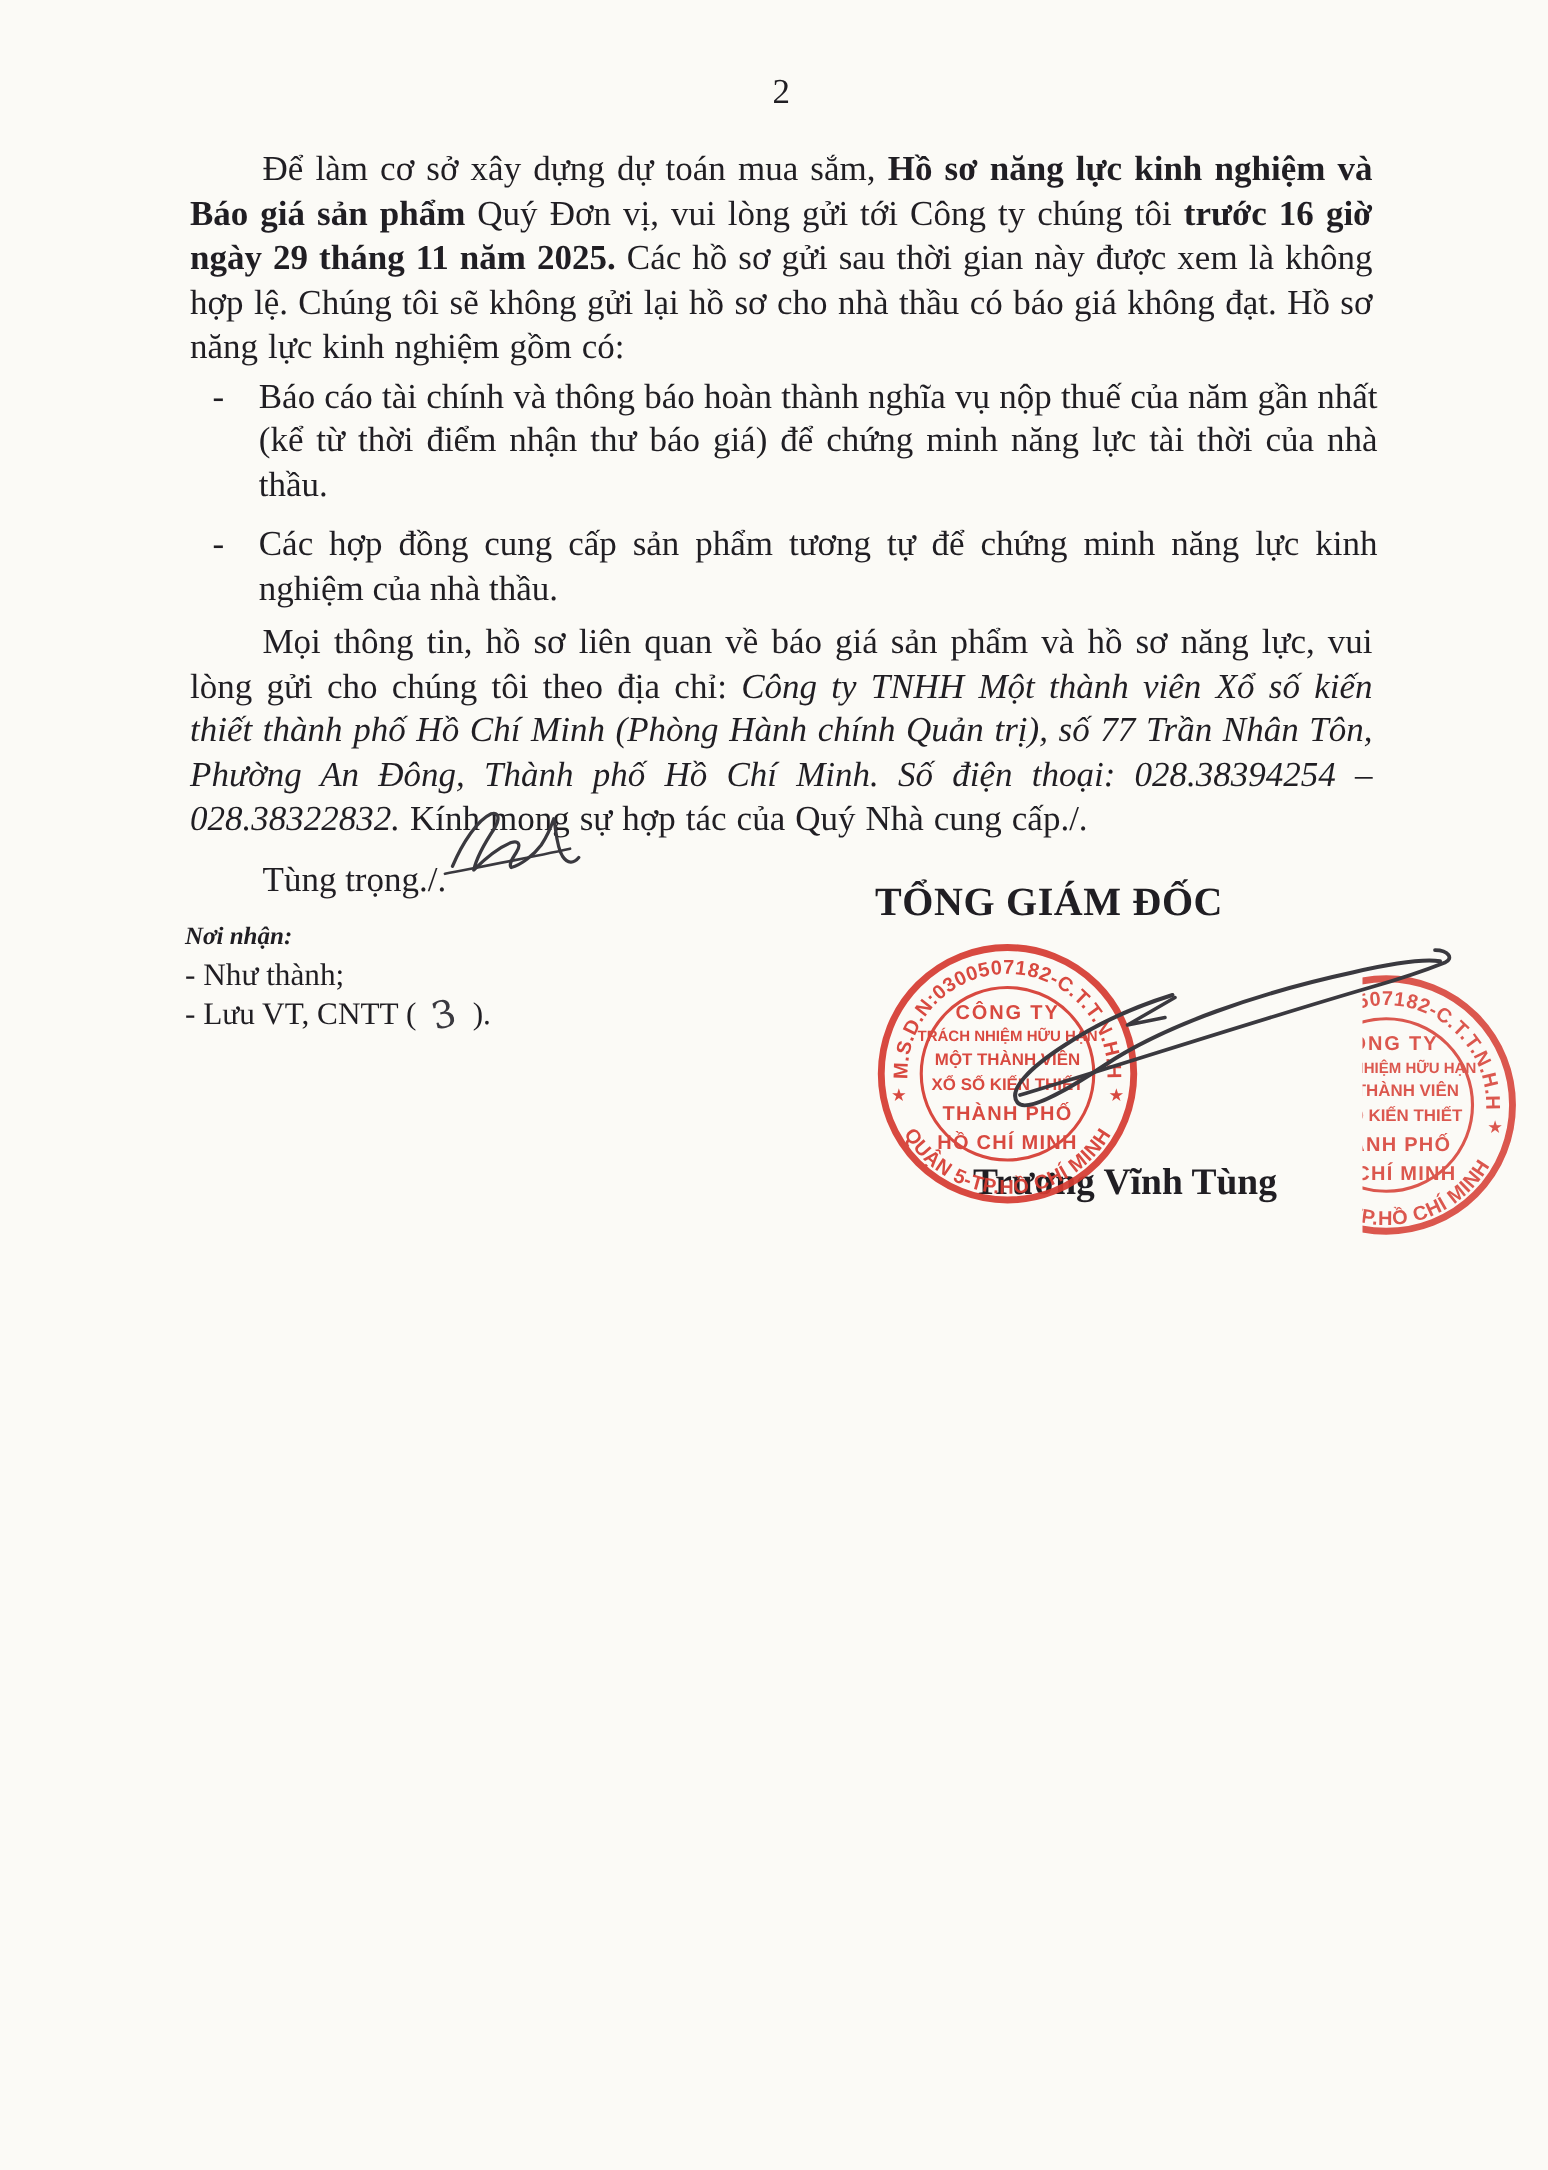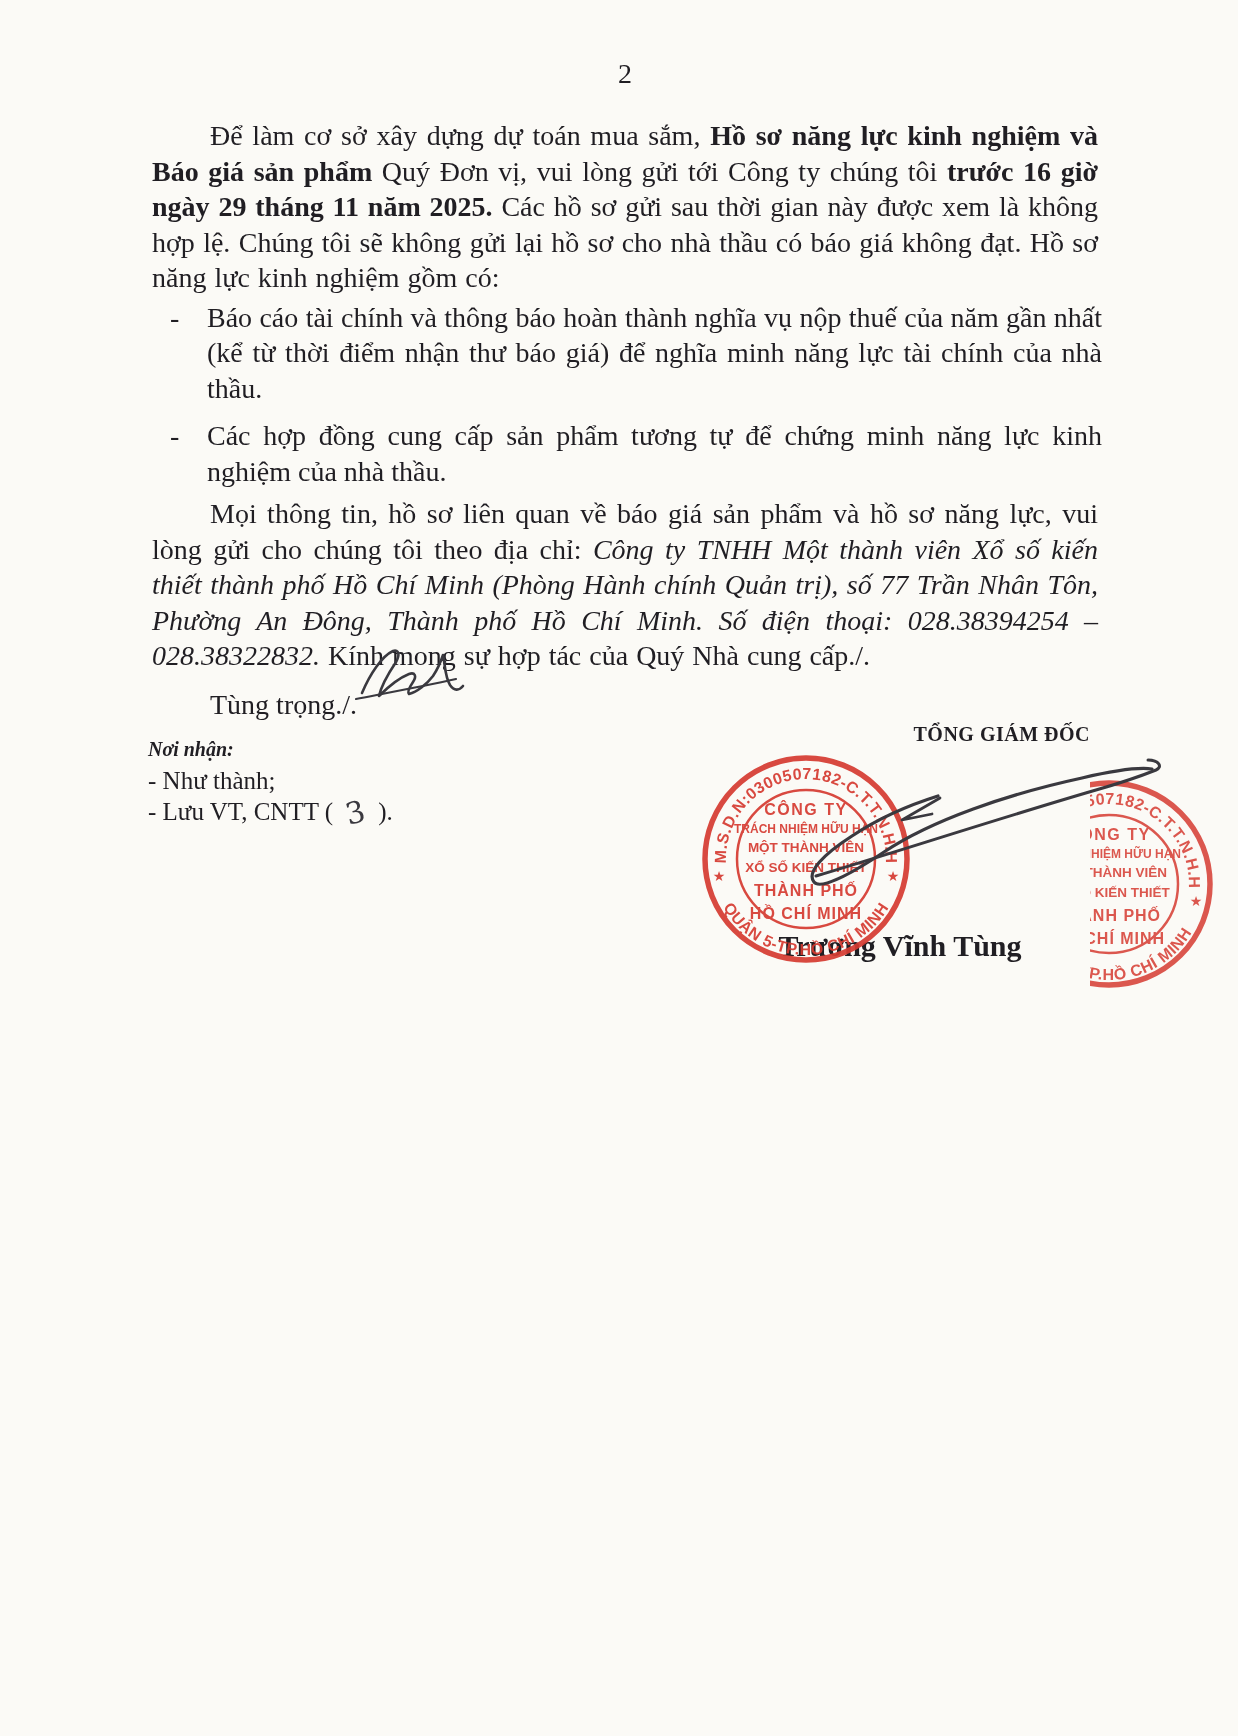--- a/index.html
+++ b/index.html
@@ -31,22 +31,22 @@
     margin-top:11px; font-size:20px; line-height:32px;
     font-weight:bold; font-style:italic;
   }
   .recip-item{ font-size:25px; line-height:31px; }
   .hand3{
     display:inline-block; font-family:"DejaVu Serif", serif; color:var(--ink);
     font-size:30px; transform:rotate(-14deg) translateY(3px);
     margin:0 14px 0 12px; line-height:0;
   }
   .tgd-title{
-    position:absolute; left:700px; top:703px; width:390px; text-align:right;
-    font-size:20px; font-weight:bold; letter-spacing:0.5px; z-index:1;margin-top:20px;
+    position:absolute; left:700px; top:703px; width:390px; text-align:left;
+    font-size:32px; font-weight:bold; letter-spacing:0.5px; z-index:1;
   }
   .signer-name{
     position:absolute; left:700px; top:929px; width:400px; text-align:center;
     font-size:30px; font-weight:bold; z-index:1;
   }
   .stamp{ color:var(--stamp-red); }
   .main-stamp{ position:absolute; left:699px; top:752px; width:214px; height:214px; z-index:2; opacity:0.92; }
   .stamp-clip{
     position:absolute; left:1090px; top:775px; width:148px; height:222px;
     overflow:hidden; z-index:2; opacity:0.85;
@@ -75,21 +75,21 @@
 <div class="page">
   <div class="content">
 
     <div class="pageno">2</div>
 
     <p class="para para1"><span>Để làm cơ sở xây dựng dự toán mua sắm, </span><b>Hồ sơ năng lực kinh nghiệm và Báo giá sản phẩm</b><span> Quý Đơn vị, vui lòng gửi tới Công ty chúng tôi </span><b>trước 16 giờ ngày 29 tháng 11 năm 2025.</b><span> Các hồ sơ gửi sau thời gian này được xem là không hợp lệ. Chúng tôi sẽ không gửi lại hồ sơ cho nhà thầu có báo giá không đạt. Hồ sơ năng lực kinh nghiệm gồm có:</span></p>
 
     <div class="bullets">
       <div class="bullet">
         <span class="marker">-</span>
-        <span class="btext">Báo cáo tài chính và thông báo hoàn thành nghĩa vụ nộp thuế của năm gần nhất (kể từ thời điểm nhận thư báo giá) để nghĩa minh năng lực tài chính của nhà thầu.</span>
+        <span class="btext">Báo cáo tài chính và thông báo hoàn thành nghĩa vụ nộp thuế của năm gần nhất (kể từ thời điểm nhận thư báo giá) để chứng minh năng lực tài thời của nhà thầu.</span>
       </div>
       <div class="bullet">
         <span class="marker">-</span>
         <span class="btext">Các hợp đồng cung cấp sản phẩm tương tự để chứng minh năng lực kinh nghiệm của nhà thầu.</span>
       </div>
     </div>
 
     <p class="para para2"><span>Mọi thông tin, hồ sơ liên quan về báo giá sản phẩm và hồ sơ năng lực, vui lòng gửi cho chúng tôi theo địa chỉ: </span><i>Công ty TNHH Một thành viên Xổ số kiến thiết thành phố Hồ Chí Minh (Phòng Hành chính Quản trị), số 77 Trần Nhân Tôn, Phường An Đông, Thành phố Hồ Chí Minh. Số điện thoại: 028.38394254 – 028.38322832.</i><span> Kính mong sự hợp tác của Quý Nhà cung cấp./.</span></p>
 
     <div class="closing">Tùng trọng./.</div>

